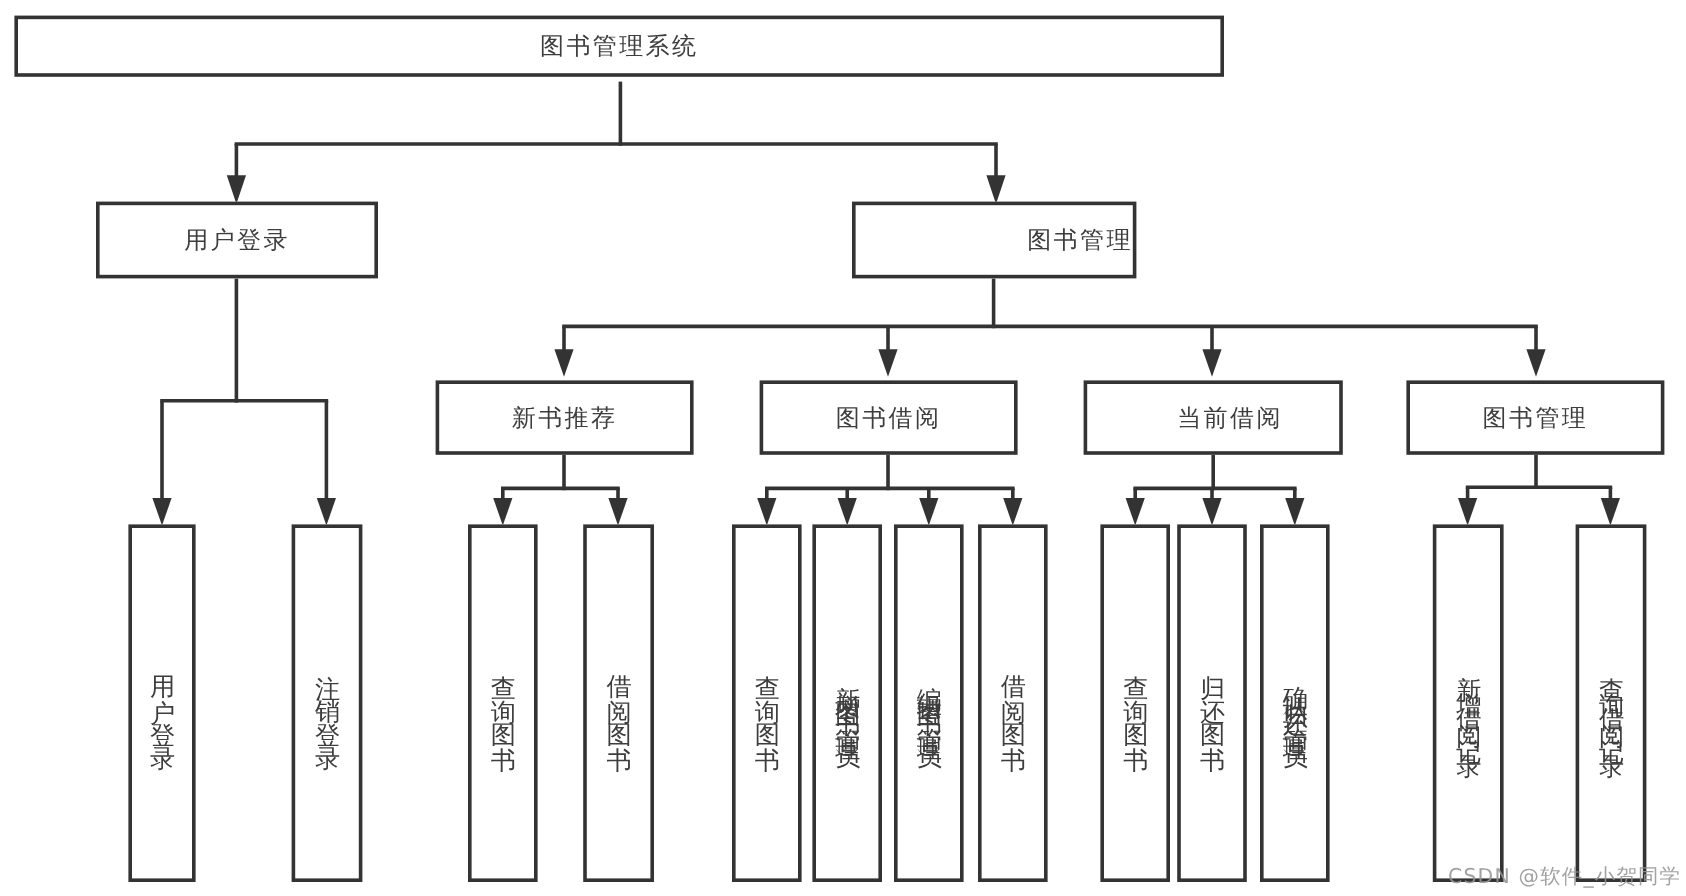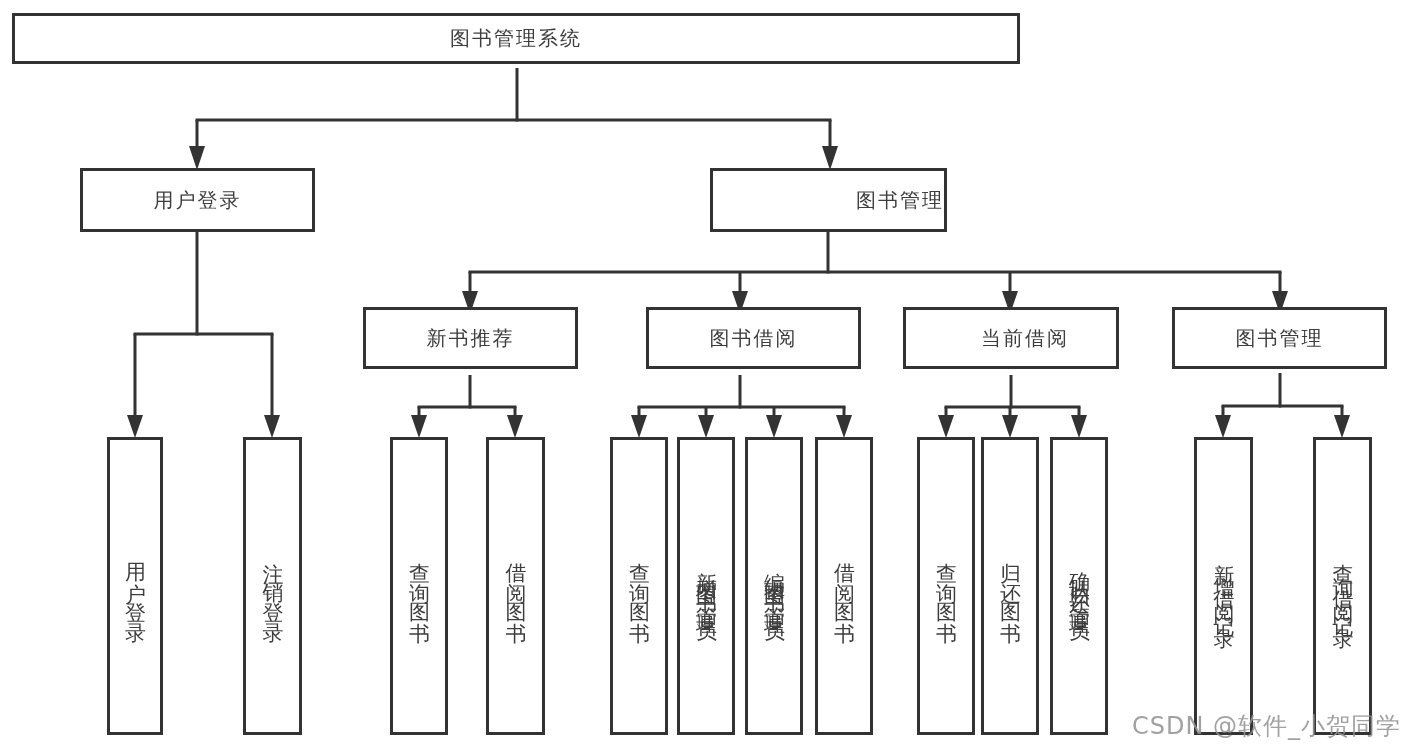--- a/index.html
+++ b/index.html
@@ -42,23 +42,23 @@
   .sp4 .label { letter-spacing: 20px; }
   .sp6 .label { letter-spacing: 13px; }
   .sp9 .label { letter-spacing: 7px; }
 
   
   #root-node { left: 12px; top: 13px; width: 1008px; height: 51px; }
   
   #l2-0 { left: 80px;  top: 168px; width: 235px; height: 64px; }
   #l2-1 { left: 710px; top: 168px; width: 237px; height: 64px; justify-content: flex-end; }
   
-  .l3 { top: 307px; height: 62px; width: 215px; }
+  .l3 { top: 317px; height: 62px; width: 215px; }
   #l3-0 { left: 363px; }
-  #l3-1 { left: 633px; margin-left: 13px; }
+  #l3-1 { left: 633px; }
   #l3-2 { left: 903px; width: 216px; padding-left: 28px; }
   #l3-3 { left: 1172px; }
   
   .leaf { top: 437px; height: 298px; width: 58px; }
   #lf0  { left: 107px;  width: 56px; }
   #lf1  { left: 243px;  width: 59px; }
   #lf2  { left: 390px; }
   #lf3  { left: 486px;  width: 59px; }
   #lf4  { left: 610px; }
   #lf5  { left: 677px; }
@@ -67,21 +67,21 @@
   #lf8  { left: 917px; }
   #lf9  { left: 981px; }
   #lf10 { left: 1050px; }
   #lf11 { left: 1194px; width: 59px; }
   #lf12 { left: 1313px; width: 59px; }
 
   .watermark {
     position: absolute;
     right: 4px;
     bottom: 5px;
-    font-size: 24px;
+    font-size: 17px;
     letter-spacing: 1px;
     color: rgba(148, 148, 148, 0.88);
     white-space: nowrap;
   }
 </style>
 </head>
 <body>
 
 <div class="canvas">
 

